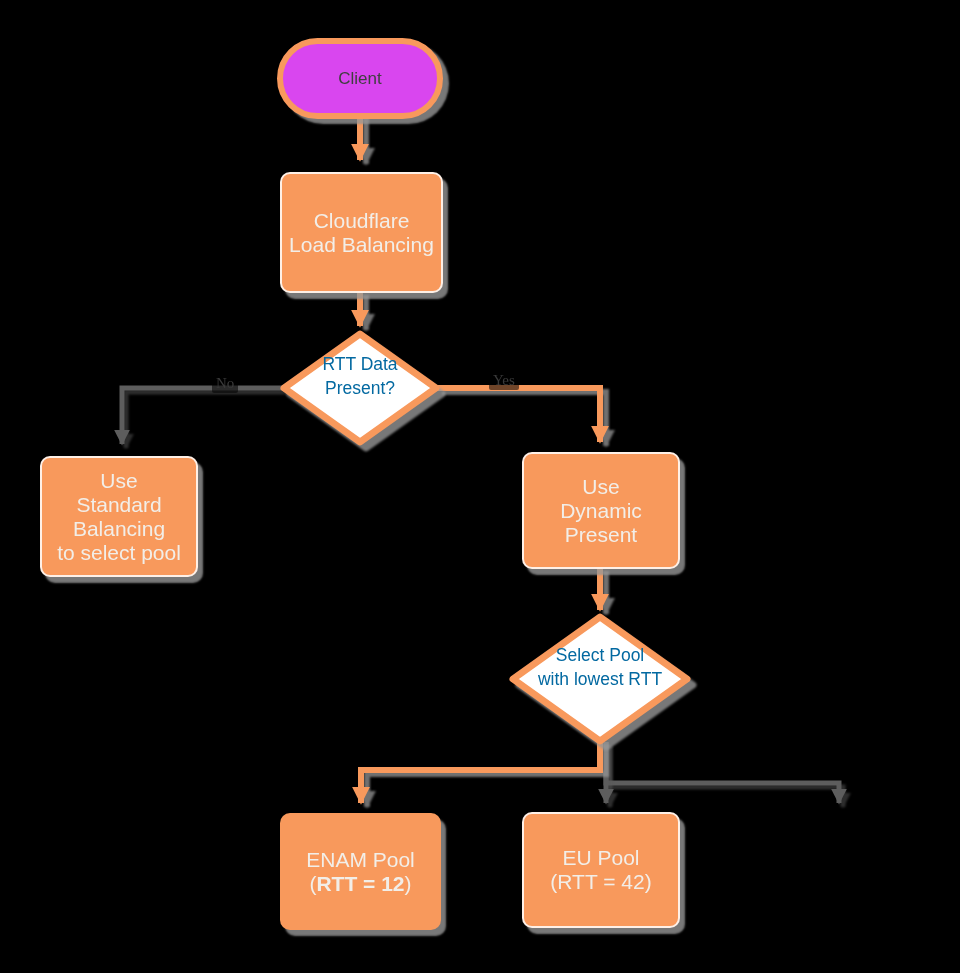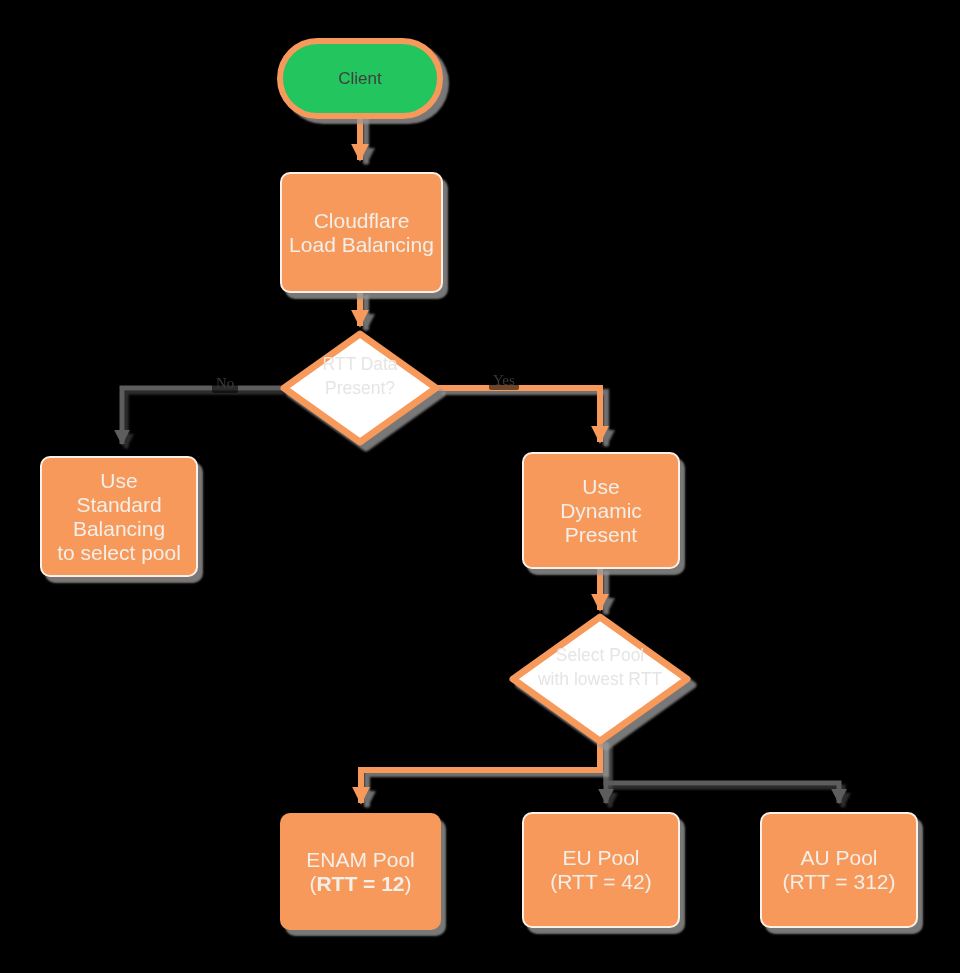--- a/index.html
+++ b/index.html
@@ -17,26 +17,26 @@
   .node{
     position:absolute;display:flex;flex-direction:column;align-items:center;
     justify-content:center;text-align:center;box-sizing:border-box;
   }
   .orange-box{
     background:#F8995C;color:#F2EEE8;border:2px solid rgba(255,255,255,0.85);
     border-radius:10px;box-shadow:5px 6px 2px rgba(150,150,150,0.8);
     font-size:21px;line-height:24px;
   }
   .pill{
-    background:#22c55e;border:6px solid #F8995C;border-radius:44px;
+    background:#d946ef;border:6px solid #F8995C;border-radius:44px;
     color:#3F3F3F;box-shadow:6px 5px 2px rgba(150,150,150,0.8);
     font-size:17px;
   }
   .diamond-label{
-    position:absolute;color:#e5e5e5;font-size:17.5px;line-height:24px;
+    position:absolute;color:#0369a1;font-size:17.5px;line-height:24px;
     text-align:center;
   }
   .edge-label{
     position:absolute;color:#3A3A3A;font-size:15px;
     background:rgba(0,0,0,0.55);padding:1px 4px;border-radius:2px;font-family:Liberation Serif, serif;
   }
   .b{font-weight:bold;}
 </style>
 </head>
 <body>
@@ -103,18 +103,14 @@
   <div class="node orange-box" style="left:280px;top:813px;width:161px;height:117px;border:none;">
     <div>ENAM Pool</div>
     <div><span>(</span><span class="b">RTT = 12</span><span>)</span></div>
   </div>
 
   <div class="node orange-box" style="left:522px;top:812px;width:158px;height:116px;">
     <div>EU Pool</div>
     <div>(RTT = 42)</div>
   </div>
 
-  <div class="node orange-box" style="left:760px;top:812px;width:158px;height:116px;">
-    <div>AU Pool</div>
-    <div>(RTT = 312)</div>
-  </div>
 
 </div>
 
 </body></html>

